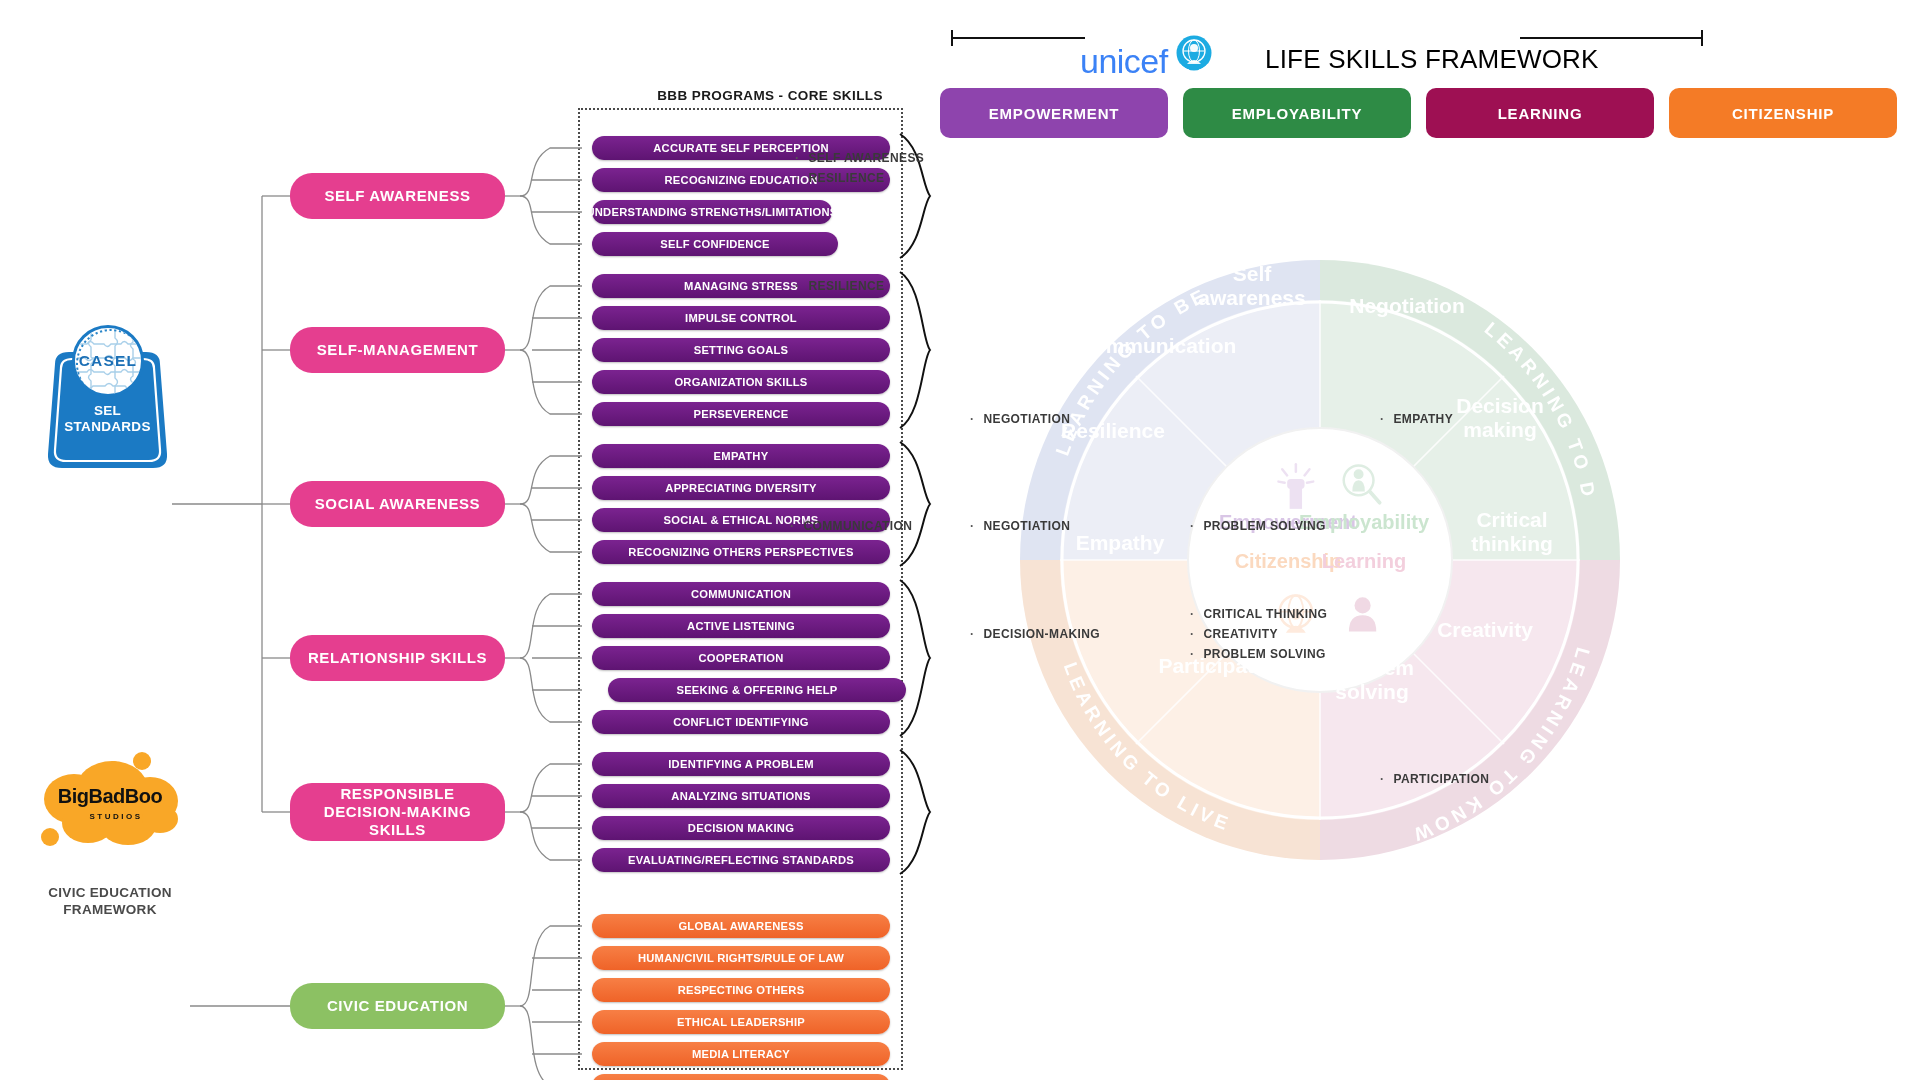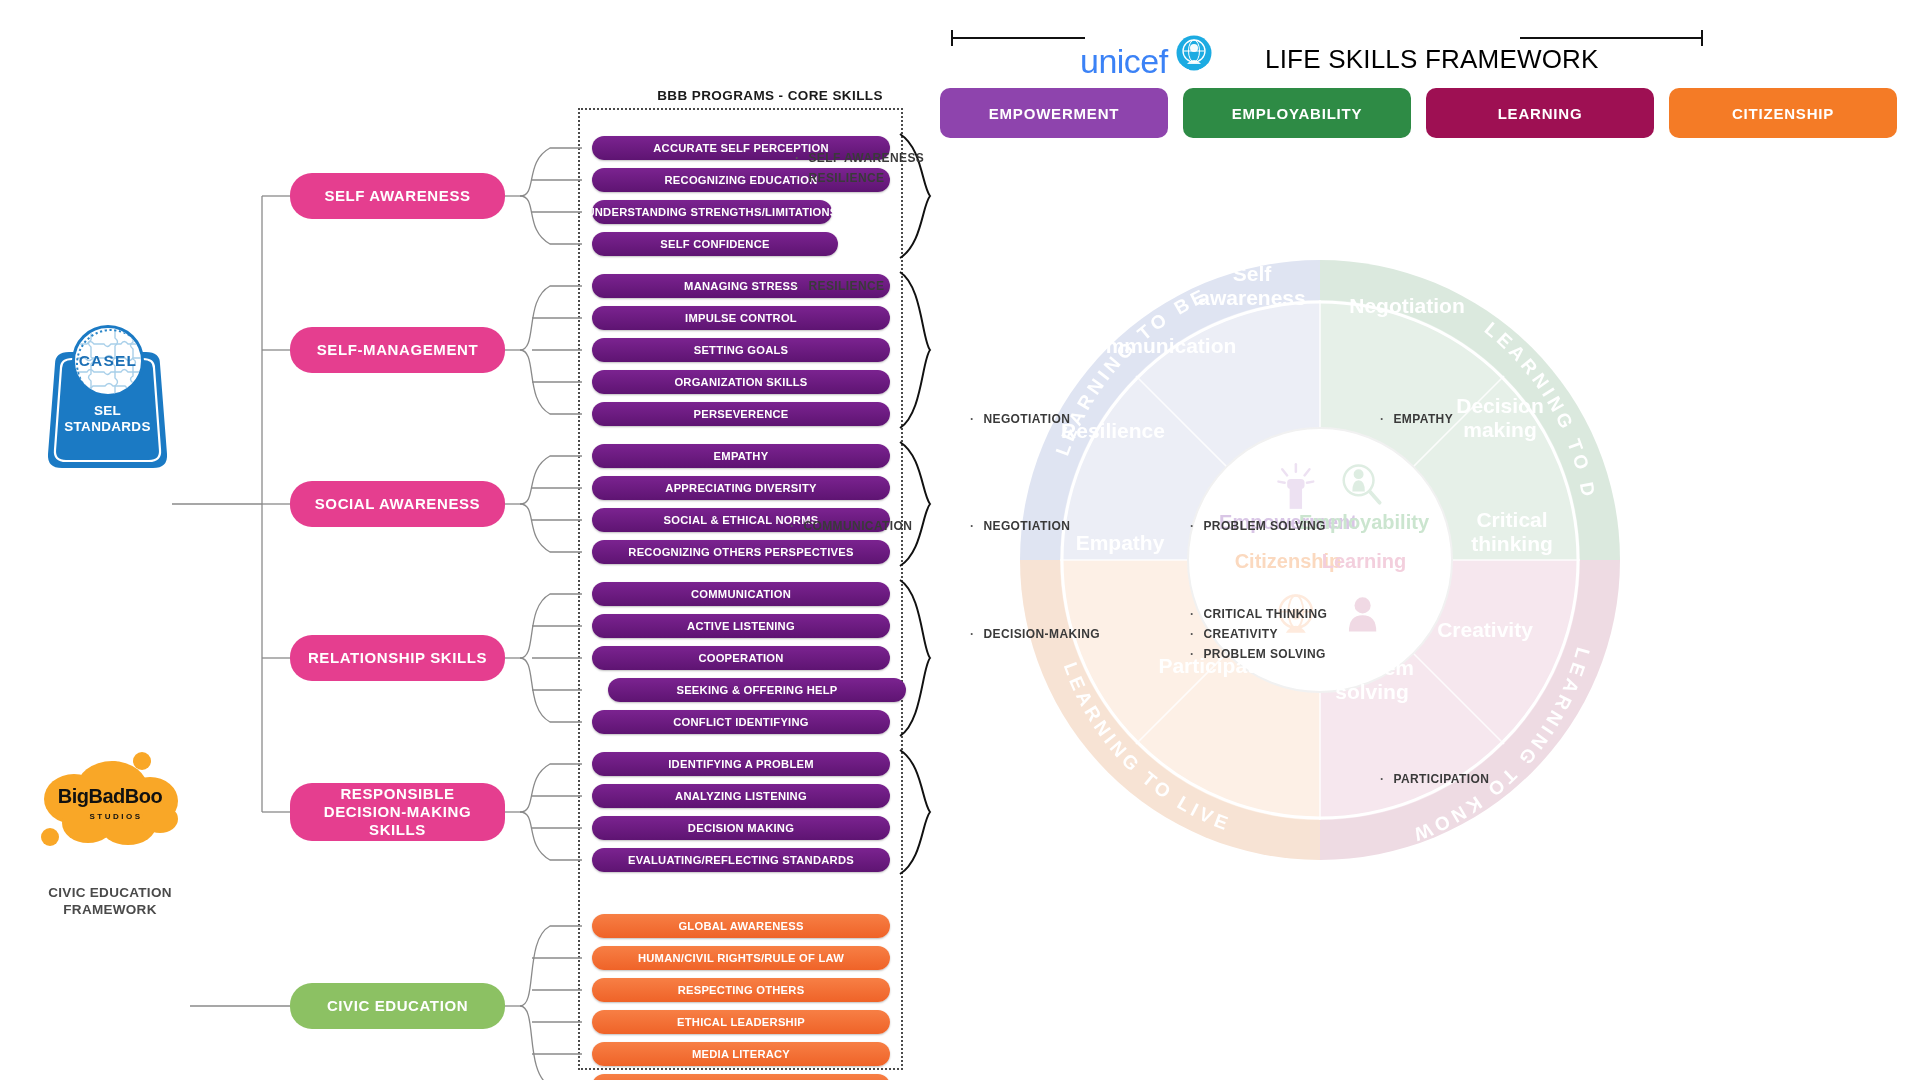--- a/index.html
+++ b/index.html
@@ -222,21 +222,21 @@
         <div class="skill-pill sk-purple" style="left: 592px; top: 444px; width: 298px;">EMPATHY</div>
         <div class="skill-pill sk-purple" style="left: 592px; top: 476px; width: 298px;">APPRECIATING DIVERSITY</div>
         <div class="skill-pill sk-purple" style="left: 592px; top: 508px; width: 298px;">SOCIAL &amp; ETHICAL NORMS</div>
         <div class="skill-pill sk-purple" style="left: 592px; top: 540px; width: 298px;">RECOGNIZING OTHERS PERSPECTIVES</div>
         <div class="skill-pill sk-purple" style="left: 592px; top: 582px; width: 298px;">COMMUNICATION</div>
         <div class="skill-pill sk-purple" style="left: 592px; top: 614px; width: 298px;">ACTIVE LISTENING</div>
         <div class="skill-pill sk-purple" style="left: 592px; top: 646px; width: 298px;">COOPERATION</div>
         <div class="skill-pill sk-purple" style="left: 592px; top: 678px; width: 298px; margin-left: 16px;">SEEKING &amp; OFFERING HELP</div>
         <div class="skill-pill sk-purple" style="left: 592px; top: 710px; width: 298px;">CONFLICT IDENTIFYING</div>
         <div class="skill-pill sk-purple" style="left: 592px; top: 752px; width: 298px;">IDENTIFYING A PROBLEM</div>
-        <div class="skill-pill sk-purple" style="left: 592px; top: 784px; width: 298px;">ANALYZING LISTENING</div>
+        <div class="skill-pill sk-purple" style="left: 592px; top: 784px; width: 298px;">ANALYZING SITUATIONS</div>
         <div class="skill-pill sk-purple" style="left: 592px; top: 816px; width: 298px;">DECISION MAKING</div>
         <div class="skill-pill sk-purple" style="left: 592px; top: 848px; width: 298px;">EVALUATING/REFLECTING STANDARDS</div>
         <div class="skill-pill sk-orange" style="left: 592px; top: 914px; width: 298px;">GLOBAL AWARENESS</div>
         <div class="skill-pill sk-orange" style="left: 592px; top: 946px; width: 298px;">HUMAN/CIVIL RIGHTS/RULE OF LAW</div>
         <div class="skill-pill sk-orange" style="left: 592px; top: 978px; width: 298px;">RESPECTING OTHERS</div>
         <div class="skill-pill sk-orange" style="left: 592px; top: 1010px; width: 298px;">ETHICAL LEADERSHIP</div>
         <div class="skill-pill sk-orange" style="left: 592px; top: 1042px; width: 298px;">MEDIA LITERACY</div>
         <div class="skill-pill sk-orange" style="left: 592px; top: 1074px; width: 298px;">POSITIVE CITIZENSHIP</div>
       </div>
   </div>

